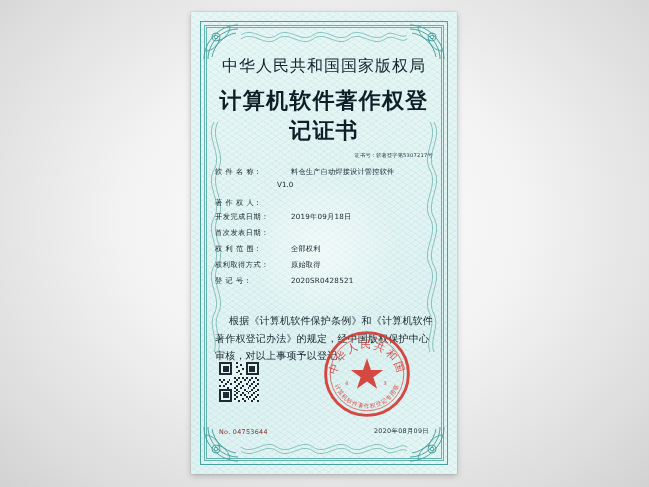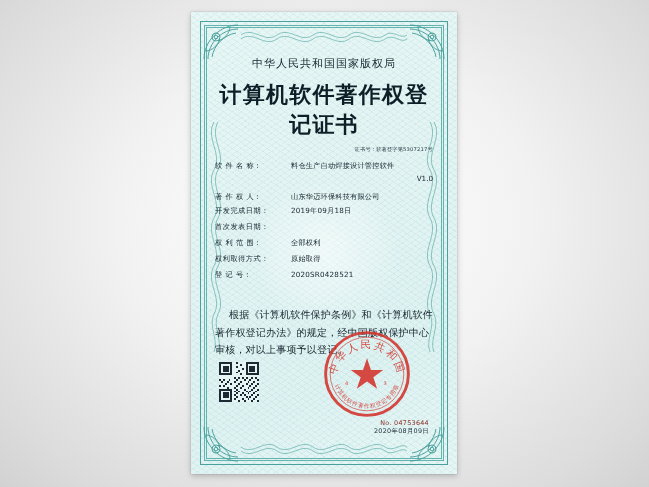--- a/index.html
+++ b/index.html
@@ -95,21 +95,21 @@
     position: absolute;
     left: 24px;
     top: 30px;
     right: 24px;
     bottom: 24px;
     font-family: "DejaVu Sans", sans-serif;
     color: #16202a;
   }
   .title-cn {
     text-align: center;
-    font-size: 11px;
+    font-size: 16px;
     letter-spacing: 1px;
     color: #13232c;
     margin-top: 14px;
     font-family: "DejaVu Serif", serif;
   }
   .title-main {
     text-align: center;
     font-size: 22px;
     font-weight: bold;
     letter-spacing: 1.2px;
@@ -146,21 +146,20 @@
     flex: 1;
     color: #15242d;
     letter-spacing: 0.2px;
   }
   .row.tight { margin-bottom: 2px; }
   .version {
     margin-left: 62px;
     font-size: 7.2px;
     color: #15242d;
     margin-bottom: 7px;
-    text-align: right;
   }
   .statement {
     margin-top: 26px;
     font-size: 10px;
     line-height: 1.75;
     text-indent: 14px;
     color: #15242d;
     letter-spacing: 0.2px;
   }
   
@@ -185,21 +184,20 @@
   .footer {
     position: absolute;
     left: 4px;
     right: 4px;
     bottom: 14px;
     display: flex;
     justify-content: space-between;
     align-items: flex-end;
     font-size: 6.4px;
     color: #23323c;
-    flex-direction: column;
   }
   .footer .no {
     color: #8a2c24;
     letter-spacing: 0.3px;
   }
   .footer .date {
     color: #1d2b34;
     letter-spacing: 0.3px;
     text-align: right;
   }
@@ -303,21 +301,20 @@
       <div class="fields">
 
         <div class="row tight">
           <div class="label">软 件 名 称：</div>
           <div class="value">料仓生产自动焊接设计管控软件</div>
         </div>
         <div class="version">V1.0</div>
 
         <div class="row" style="margin-bottom:4px;">
           <div class="label">著 作 权 人：</div>
-          <div class="value">山东华迈环保科技有限公司</div>
         </div>
 
         <div class="row">
           <div class="label">开发完成日期：</div>
           <div class="value">2019年09月18日</div>
         </div>
 
         <div class="row">
           <div class="label">首次发表日期：</div>
         </div>

